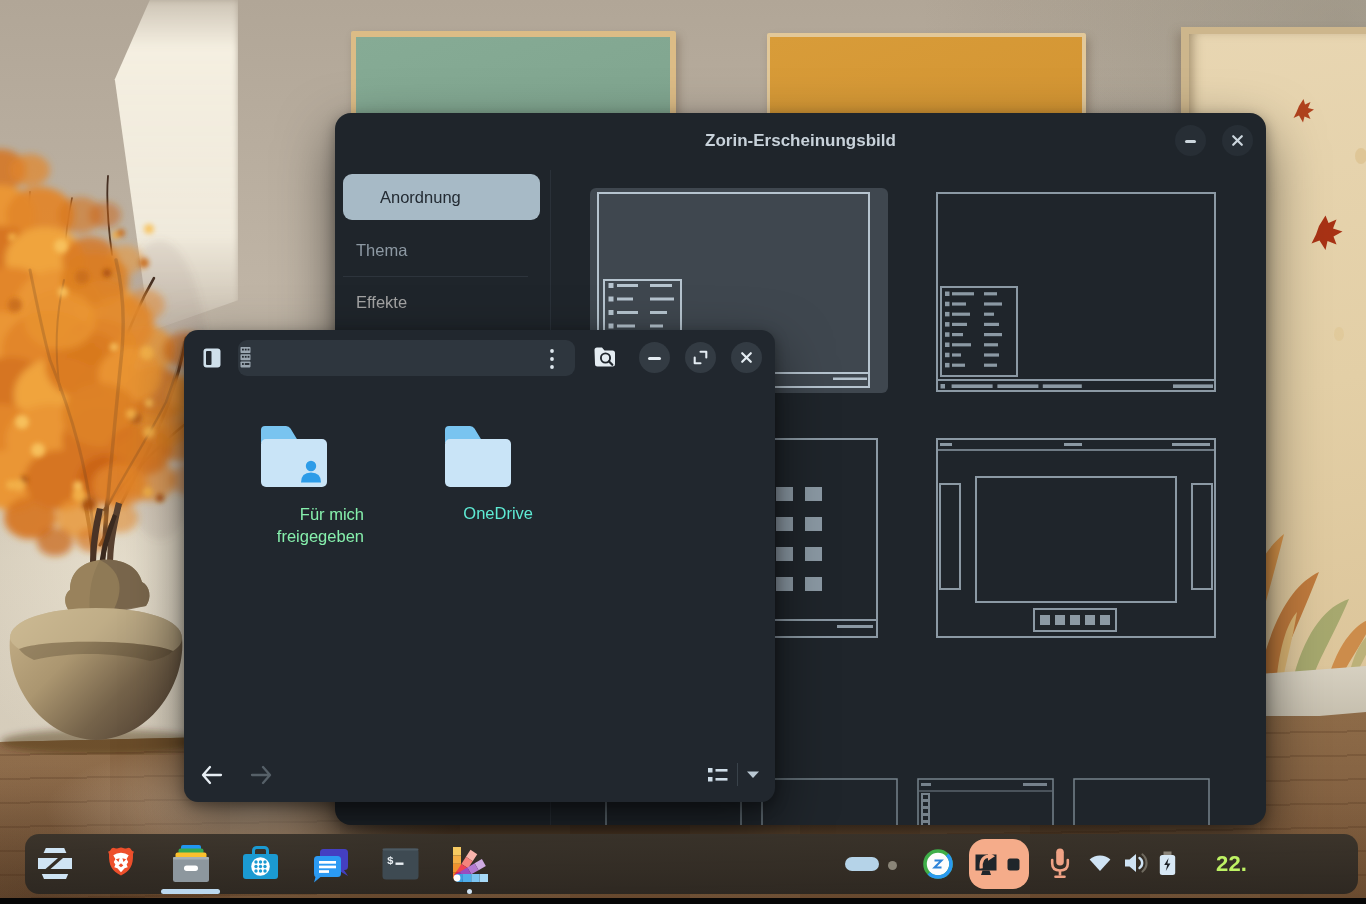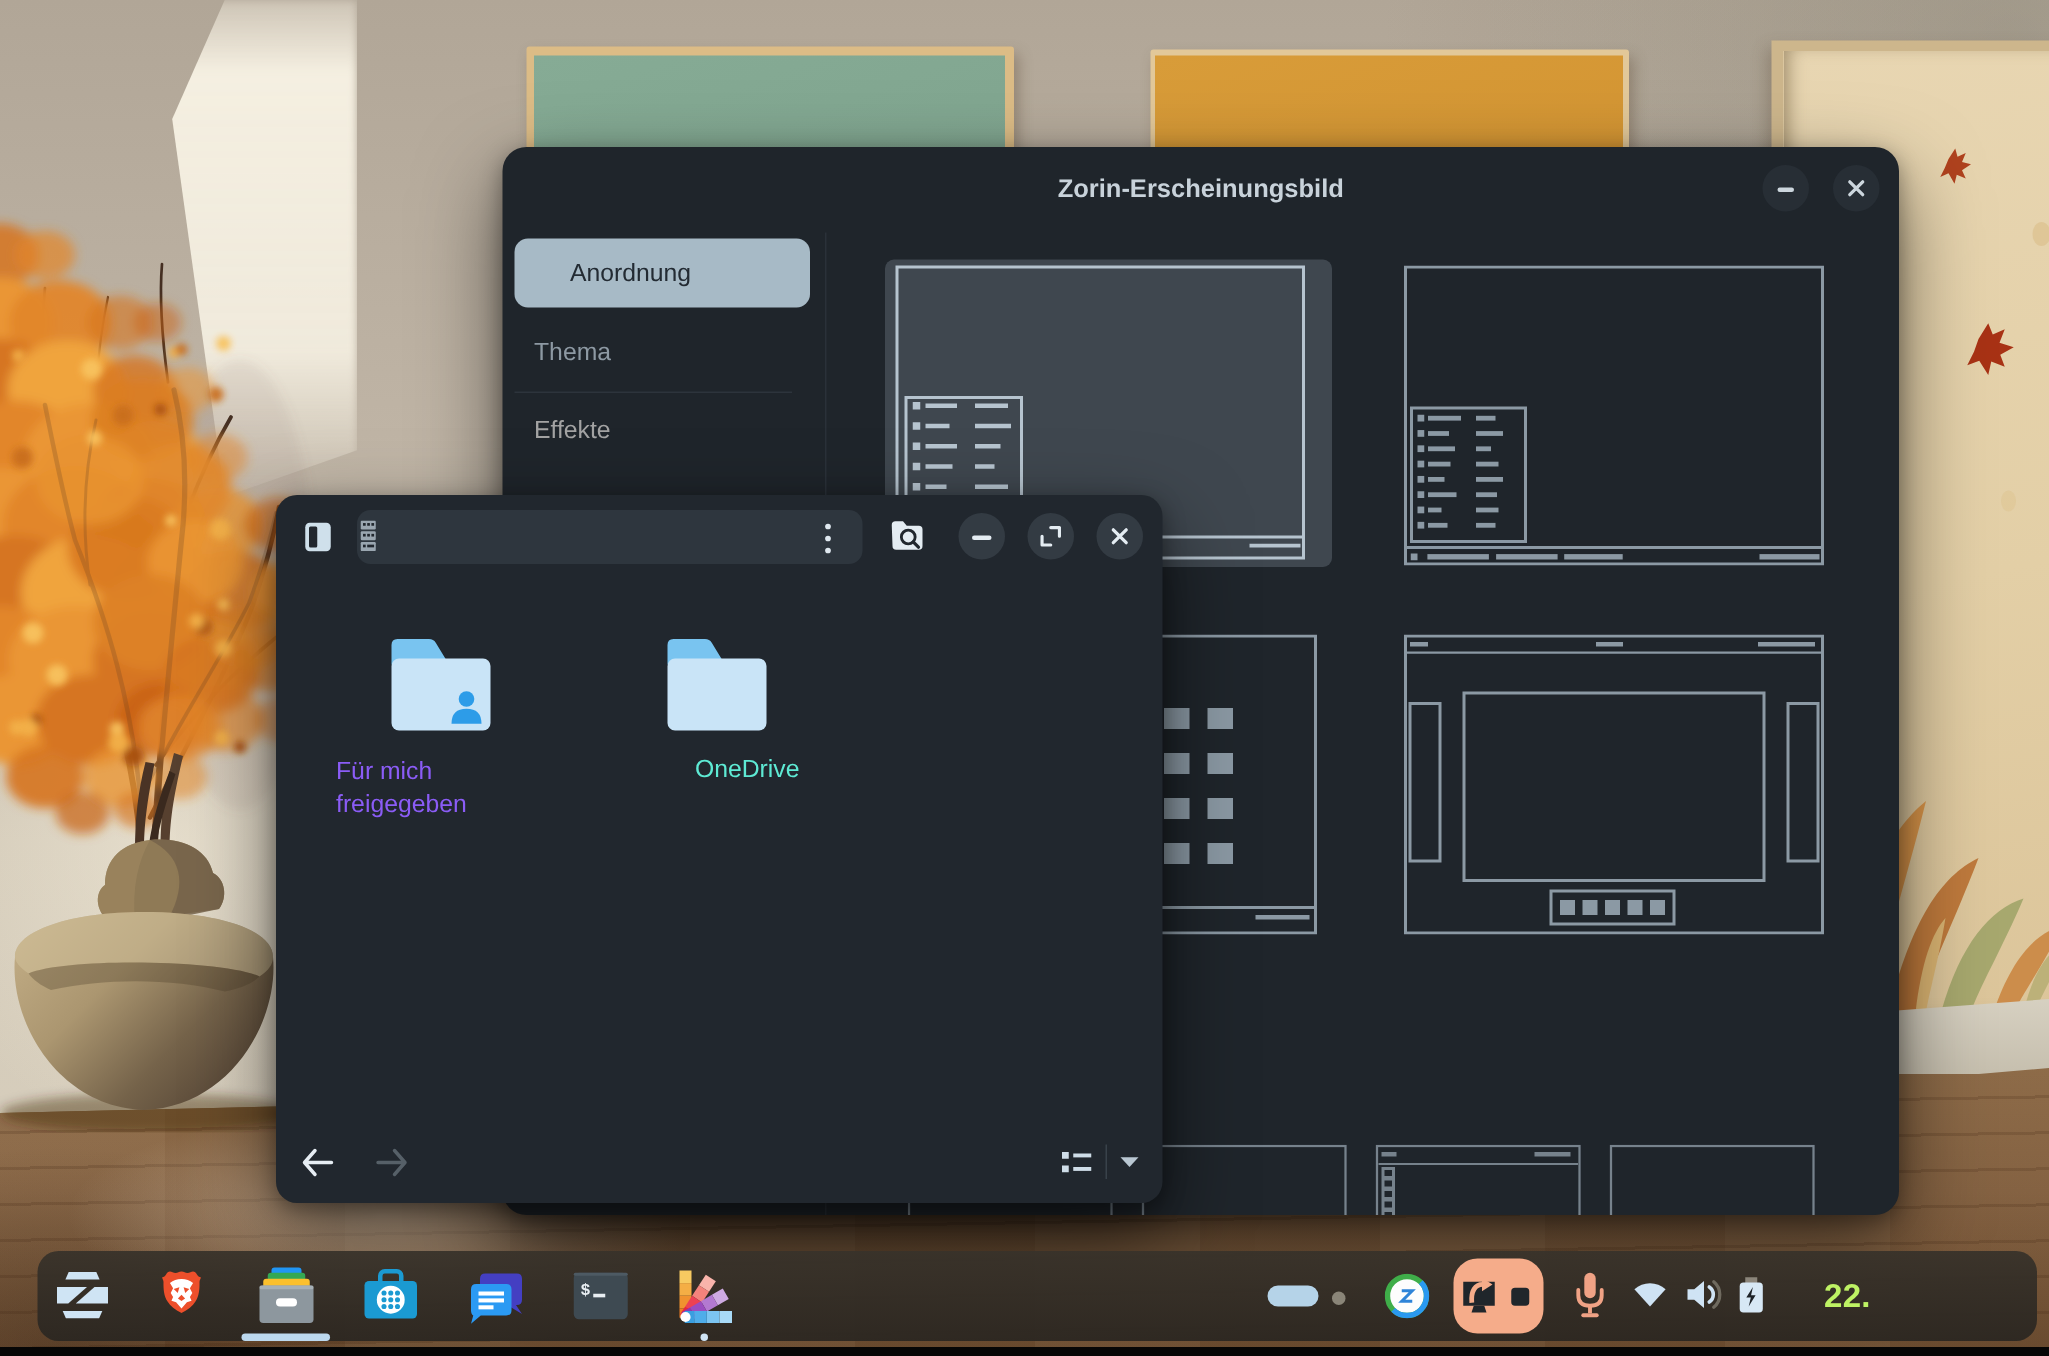--- a/index.html
+++ b/index.html
@@ -186,21 +186,21 @@
 
   <path d="M70,560 C70,542 82,532 100,530 C122,528 138,536 142,552 C150,556 152,568 146,576 L74,586 C62,576 64,564 70,560 z" fill="#8f7a56"></path>
   <path d="M100,530 C122,528 138,536 142,552 C150,556 152,568 146,576 L112,583 C126,558 120,540 100,530 z" fill="#75634a" opacity="0.85"></path>
   <path d="M70,560 C70,542 82,532 100,530 C92,544 88,562 90,584 L74,586 C62,576 64,564 70,560 z" fill="#9c8660" opacity="0.7"></path>
 
   <path d="M10,608 C10,590 48,578 96,578 C146,578 182,590 182,608 C186,650 154,708 96,710 C38,708 6,650 10,608 z" fill="url(#potg)"></path>
   <path d="M10,608 C10,590 48,578 96,578 C146,578 182,590 182,608 C182,613 179,617 173,621 C150,610 45,608 19,619 C13,615 10,611 10,608 z" fill="rgba(212,195,158,0.5)"></path>
   <path d="M19,619 C45,608 150,610 173,621 C168,626 160,629 150,631 C115,622 70,622 34,630 C27,627 22,623 19,619 z" fill="rgba(70,55,38,0.3)"></path>
 </svg>
 
-<div class="abs" id="settings" style="left:335px;top:98px;width:931px;height:712px;background:#1f252b;border-radius:16px;
+<div class="abs" id="settings" style="left:335px;top:113px;width:931px;height:712px;background:#1f252b;border-radius:16px;
      box-shadow:0 22px 55px rgba(0,0,0,0.55), 0 4px 14px rgba(0,0,0,0.35);overflow:hidden;">
 
   <div class="abs" style="left:0;top:0;width:100%;height:56px;text-align:center;line-height:56px;color:#c8d2da;font-weight:bold;font-size:17px;">Zorin-Erscheinungsbild</div>
 
   <div class="abs" style="left:840px;top:12px;width:31px;height:31px;border-radius:50%;background:#272e35;"></div>
   <div class="abs" style="left:850px;top:26.5px;width:11px;height:3px;border-radius:2px;background:#ccd6dd;"></div>
   <div class="abs" style="left:887px;top:12px;width:31px;height:31px;border-radius:50%;background:#272e35;"></div>
   <svg class="abs" style="left:887px;top:12px;" width="31" height="31">
       <path d="M11.2,11.2 L19.8,19.8 M19.8,11.2 L11.2,19.8" stroke="#ccd6dd" stroke-width="2.2" stroke-linecap="round"></path>
     </svg>
@@ -410,21 +410,21 @@
   <svg class="abs" style="left:75px;top:95px;" width="70" height="65" viewBox="0 0 70 65">
     <path d="M2,18 v-13 q0,-4 4,-4 h21 q3,0 4.5,2.5 l7,11.5 z" fill="#79c4f0"></path>
     <rect x="2" y="14" width="66" height="48" rx="5" fill="#c9e4f7"></rect>
     <circle cx="52" cy="41" r="5.2" fill="#2d9ce8"></circle>
     <path d="M42,57.5 q0,-10 10,-10 q10,0 10,10 z" fill="#2d9ce8"></path>
   </svg>
   <svg class="abs" style="left:259px;top:95px;" width="70" height="65" viewBox="0 0 70 65">
     <path d="M2,18 v-13 q0,-4 4,-4 h21 q3,0 4.5,2.5 l7,11.5 z" fill="#79c4f0"></path>
     <rect x="2" y="14" width="66" height="48" rx="5" fill="#c9e4f7"></rect>
   </svg>
-  <div class="abs" style="left:40px;top:174px;width:140px;text-align:left;color:#8b5cf6;font-size:16.5px;line-height:21.5px;">Für mich<br>freigegeben</div>
+  <div class="abs" style="left:40px;top:174px;width:140px;text-align:right;color:#86efac;font-size:16.5px;line-height:21.5px;">Für mich<br>freigegeben</div>
   <div class="abs" style="left:209px;top:174px;width:140px;text-align:right;color:#5eead4;font-size:16.5px;">OneDrive</div>
 
   <svg class="abs" style="left:16px;top:435px;" width="24" height="20" viewBox="0 0 24 20">
       <path d="M10,2 L3,10 L10,18 M3.5,10 H21" stroke="#e6edf3" stroke-width="2.3" fill="none" stroke-linecap="round" stroke-linejoin="round"></path>
     </svg>
   <svg class="abs" style="left:65px;top:435px;" width="24" height="20" viewBox="0 0 24 20">
       <path d="M14,2 L21,10 L14,18 M20.5,10 H3" stroke="#566068" stroke-width="2.3" fill="none" stroke-linecap="round" stroke-linejoin="round"></path>
     </svg>
   <svg class="abs" style="left:524px;top:438px;" width="20" height="14" viewBox="0 0 20 14">
     <g fill="#cfdde8">

